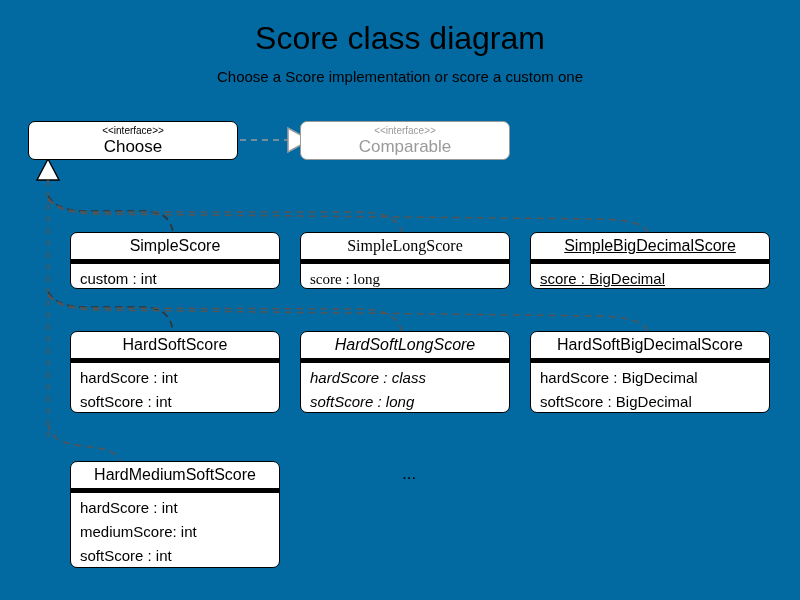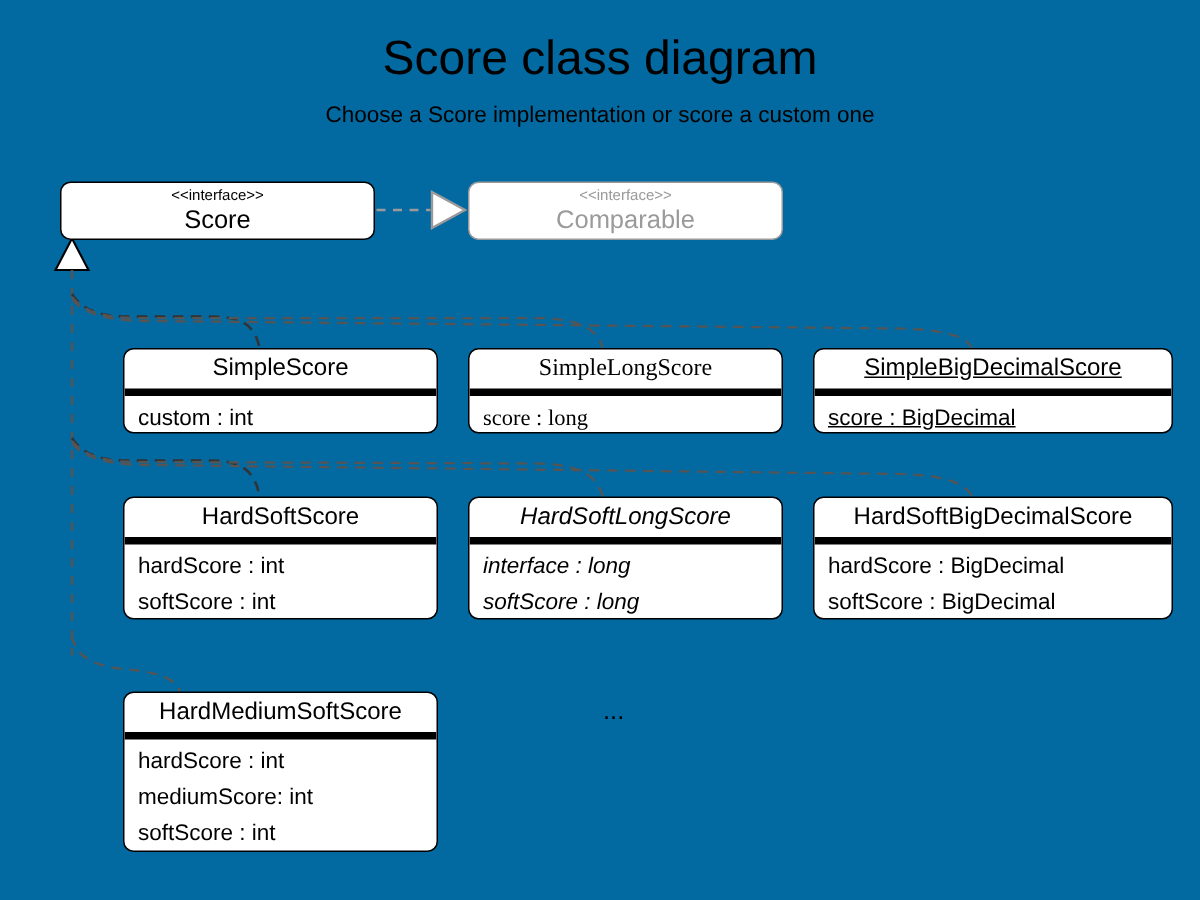--- a/index.html
+++ b/index.html
@@ -50,21 +50,20 @@
   }
 
   
   .uml-box {
     position: absolute;
     box-sizing: border-box;
     border: 1px solid #000000;
     border-radius: 7px;
     background: #ffffff;
     overflow: hidden;
-    margin-left: 12px;
   }
   .uml-box.muted {
     border-color: #9a9a9a;
   }
 
   .iface-stereotype {
     text-align: center;
     font-size: 10px;
     color: #000000;
     line-height: 12px;
@@ -140,21 +139,21 @@
     <path d="M48,292 C54,302 66,307 84,307 L140,307 C160,307 170,313 173,331" fill="none" stroke="#333333" stroke-width="1.7" stroke-dasharray="7,5"></path>
     <path d="M48,294 C56,304 70,308 92,308 L360,309 C386,310 397,316 402,331" fill="none" stroke="#555555" stroke-width="1.5" stroke-dasharray="7,5"></path>
     <path d="M48,296 C58,306 74,310 98,310 L600,316 C630,317 644,322 648,331" fill="none" stroke="#555555" stroke-width="1.5" stroke-dasharray="7,5"></path>
 
     
     <path d="M48,424 C50,437 62,444 82,446 C104,448 116,451 120,461" fill="none" stroke="#555555" stroke-width="1.6" stroke-dasharray="7,5"></path>
   </svg>
 
   <div class="uml-box" style="left:28px; top:121px; width:210px; height:39px;">
     <div class="iface-stereotype">&lt;&lt;interface&gt;&gt;</div>
-    <div class="iface-name">Score</div>
+    <div class="iface-name">Choose</div>
   </div>
 
   <div class="uml-box muted" style="left:300px; top:121px; width:210px; height:39px;">
     <div class="iface-stereotype">&lt;&lt;interface&gt;&gt;</div>
     <div class="iface-name">Comparable</div>
   </div>
 
   <div class="uml-box" style="left:70px; top:232px; width:210px; height:57px;">
     <div class="cls-header">SimpleScore</div>
     <div class="cls-attrs">
@@ -180,21 +179,21 @@
     <div class="cls-header">HardSoftScore</div>
     <div class="cls-attrs">
       <div class="attr">hardScore : int</div>
       <div class="attr">softScore : int</div>
     </div>
   </div>
 
   <div class="uml-box" style="left:300px; top:331px; width:210px; height:82px;font-style:italic;">
     <div class="cls-header">HardSoftLongScore</div>
     <div class="cls-attrs">
-      <div class="attr">interface : long</div>
+      <div class="attr">hardScore : class</div>
       <div class="attr">softScore : long</div>
     </div>
   </div>
 
   <div class="uml-box" style="left:530px; top:331px; width:240px; height:82px;">
     <div class="cls-header">HardSoftBigDecimalScore</div>
     <div class="cls-attrs">
       <div class="attr">hardScore : BigDecimal</div>
       <div class="attr">softScore : BigDecimal</div>
     </div>

